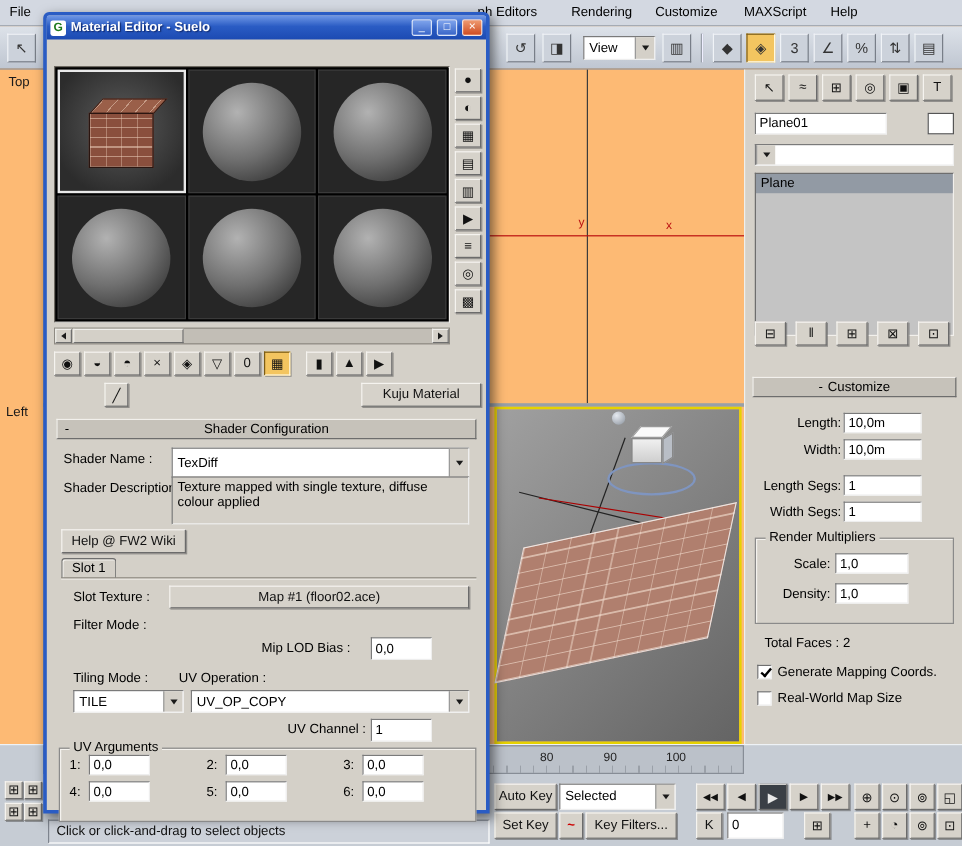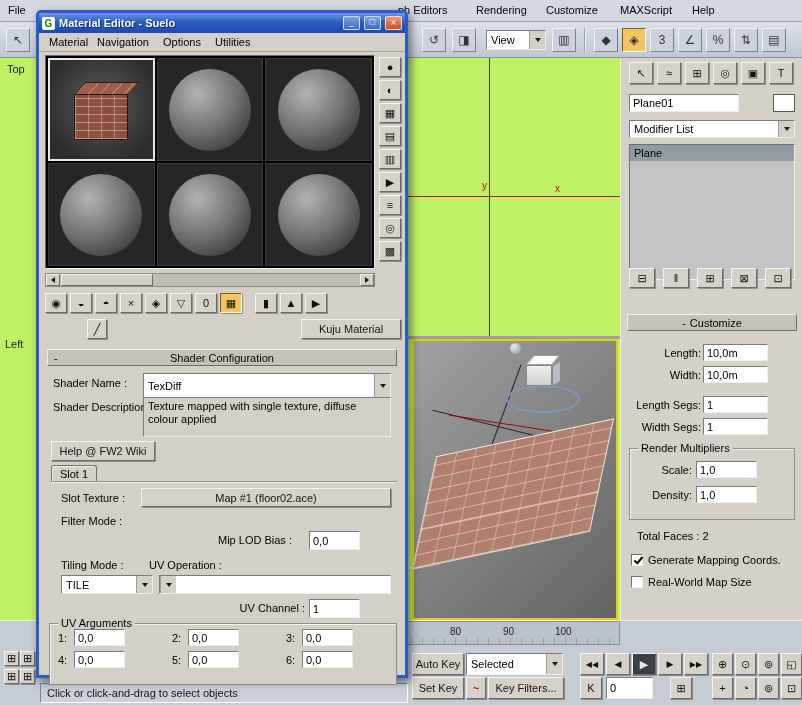--- a/index.html
+++ b/index.html
@@ -1,17 +1,17 @@
 <!DOCTYPE html>
 <html><head>
 <meta charset="utf-8">
 <style>
   *{margin:0;padding:0;box-sizing:border-box}
   body{font-family:"Liberation Sans",sans-serif;background:#555}
-  #app{position:relative;width:802px;height:705px;background:#bef264;overflow:hidden;font-size:11px;color:#000}
+  #app{position:relative;width:802px;height:705px;background:#fdba74;overflow:hidden;font-size:11px;color:#000}
   .abs{position:absolute}
   .lbl{position:absolute;font-size:11px;white-space:nowrap;color:#000}
   
   .menubar{position:absolute;left:0;top:0;width:802px;height:22px;background:#d3d8e1;border-bottom:1px solid #9aa0aa}
   .mitem{position:absolute;top:4px;font-size:11px;cursor:default}
   .toolbar{position:absolute;left:0;top:22px;width:802px;height:36px;background:linear-gradient(#dde2e9,#bfc6d1);border-bottom:1px solid #8b919c}
   .tbtn{position:absolute;top:6px;width:24px;height:24px;background:#ccd2db;border:1px solid;border-color:#f0f3f7 #787e88 #787e88 #f0f3f7;display:flex;align-items:center;justify-content:center;font-size:12px;color:#333}
   .tbtn.active{background:#f3c560;border-color:#7c5c16 #fff8e0 #fff8e0 #7c5c16}
   .tsep{position:absolute;top:6px;width:2px;height:24px;background:#9aa0aa;border-right:1px solid #eef}
   
@@ -133,21 +133,20 @@
     <div class="b3 icobtn" style="left:92px;top:4px;width:24px;height:22px">◎</div>
     <div class="b3 icobtn" style="left:120px;top:4px;width:24px;height:22px">▣</div>
     <div class="b3 icobtn" style="left:148px;top:4px;width:24px;height:22px">T</div>
 
     <div class="sf" style="left:8px;top:36px;width:110px;height:18px">
       <span class="val">Plane01</span>
     </div>
     <div class="abs" style="left:152px;top:36px;width:22px;height:18px;background:#fff;border:1px solid #555"></div>
 
     <div class="dd" style="left:8px;top:62px;width:166px;height:18px">
-      <span class="txt">Modifier List</span>
       <span class="dbtn">
           <span class="tri-dn"></span>
         </span>
     </div>
 
     <div class="abs" style="left:8px;top:86px;width:166px;height:136px;background:#c4c4c4;border:1px solid;border-color:#6e6e6e #f2f0ec #f2f0ec #6e6e6e">
       <div style="height:16px;background:#929aa4;display:flex;align-items:center;padding:0 4px">
         <span>Plane</span>
       </div>
     </div>
@@ -278,26 +277,20 @@
     <div class="b3 icobtn" style="left:781px;top:56px;width:21px;height:22px">⊡</div>
   </div>
 
   <div class="dialog">
     <div class="titlebar">
       <span class="dlg-ico">G</span>
       <span class="dlg-title">Material Editor - Suelo</span>
       <span class="cap">_</span>
       <span class="cap">□</span>
       <span class="cap close">×</span>
-    </div>
-    <div class="dlg-menubar">
-      <span class="dmi" style="left:10px">Material</span>
-      <span class="dmi" style="left:58px">Navigation</span>
-      <span class="dmi" style="left:124px">Options</span>
-      <span class="dmi" style="left:176px">Utilities</span>
     </div>
 
     <div class="slots">
       <div class="slot active">
         <div class="abs" style="left:24px;top:22px;width:54px;height:13px;transform:skewX(-42deg);transform-origin:bottom left;border:1px solid #2a1510;background-color:#9a5f49;background-image:repeating-linear-gradient(90deg,rgba(240,215,195,.5) 0 1px,transparent 1px 12px)"></div>
         <div class="abs brick" style="left:24px;top:34px;width:54px;height:46px;border:1px solid #2a1510"></div>
       </div>
       <div class="slot">
           <div class="sphere"></div>
         </div>
@@ -392,20 +385,21 @@
 
     <span class="lbl" style="left:22px;top:546px">Tiling Mode :</span>
     <span class="lbl" style="left:110px;top:546px">UV Operation :</span>
     <div class="dd" style="left:22px;top:562px;width:92px;height:19px">
       <span class="txt">TILE</span>
       <span class="dbtn">
           <span class="tri-dn"></span>
         </span>
     </div>
     <div class="dd" style="left:120px;top:562px;width:232px;height:19px">
+      <span class="txt">UV_OP_COPY</span>
       <span class="dbtn">
           <span class="tri-dn"></span>
         </span>
     </div>
 
     <span class="lbl" style="left:168px;top:589px;width:98px;text-align:right">UV Channel :</span>
     <div class="sf" style="left:270px;top:586px;width:64px;height:19px">
       <span class="val">1</span>
       <span class="spin">
           <span class="up"></span>

